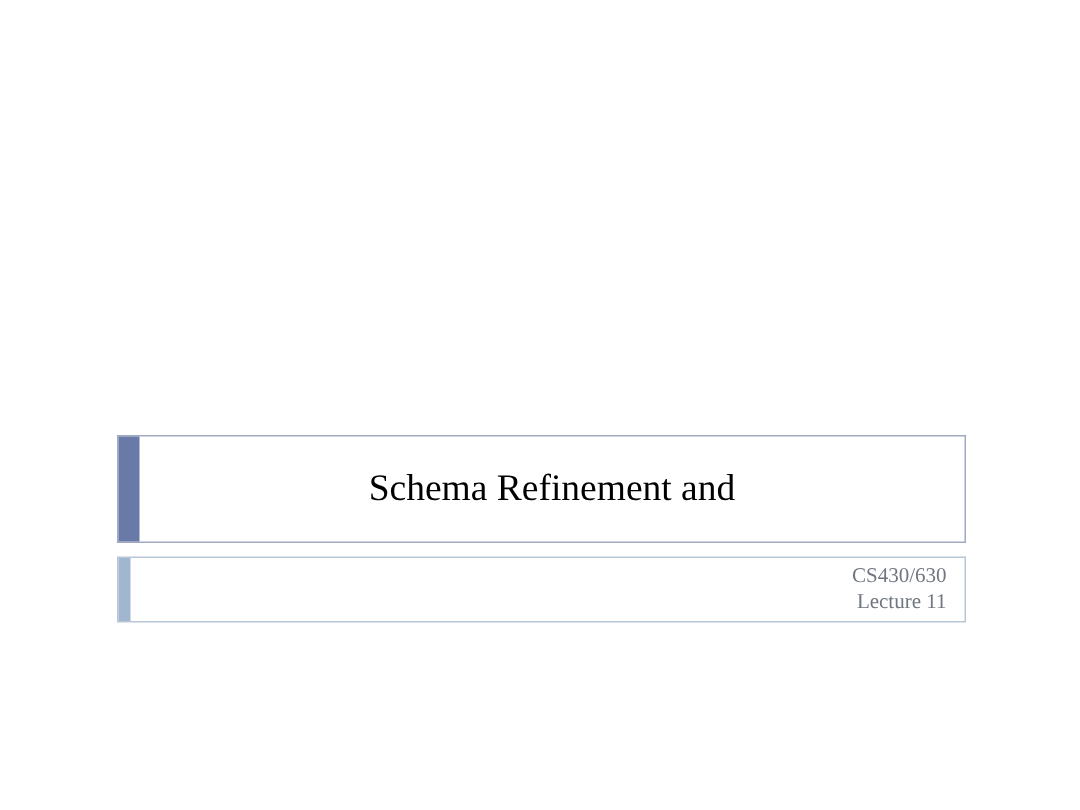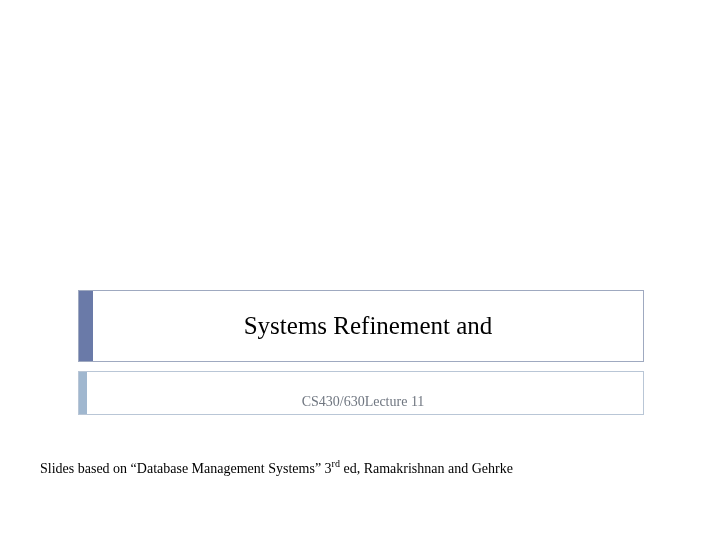--- a/index.html
+++ b/index.html
@@ -56,21 +56,21 @@
     align-items: stretch;
   }
   .subtitle-accent {
     width: 8px;
     background: #a0b7cf;
     flex: 0 0 8px;
   }
   .subtitle-text {
     flex: 1;
     display: flex;
-    flex-direction: row;
+    flex-direction: column;
     align-items: flex-end;
     justify-content: center;
     padding: 4px 12px 4px 8px;
     font-family: "Bookman Old Style", Georgia, "Times New Roman", serif;
     font-size: 14px;
     line-height: 1.25;
     color: #6f7680;
   }
   .footer-note {
     position: absolute;
@@ -86,29 +86,26 @@
   }
 </style>
 </head>
 <body>
 
 <div class="slide">
 
   <div class="title-box">
     <div class="title-accent"></div>
     <div class="title-text">
-      <div>Systems Refinement and</div>
+      <div>Schema Refinement and</div>
     </div>
   </div>
 
   <div class="subtitle-box">
     <div class="subtitle-accent"></div>
     <div class="subtitle-text">
       <div>CS430/630</div>
       <div>Lecture 11</div>
     </div>
   </div>
 
-  <div class="footer-note">
-    <span>Slides based on “Database Management Systems” 3</span><span class="sup">rd</span><span> ed, Ramakrishnan and Gehrke</span>
-  </div>
 
 </div>
 
 </body></html>

